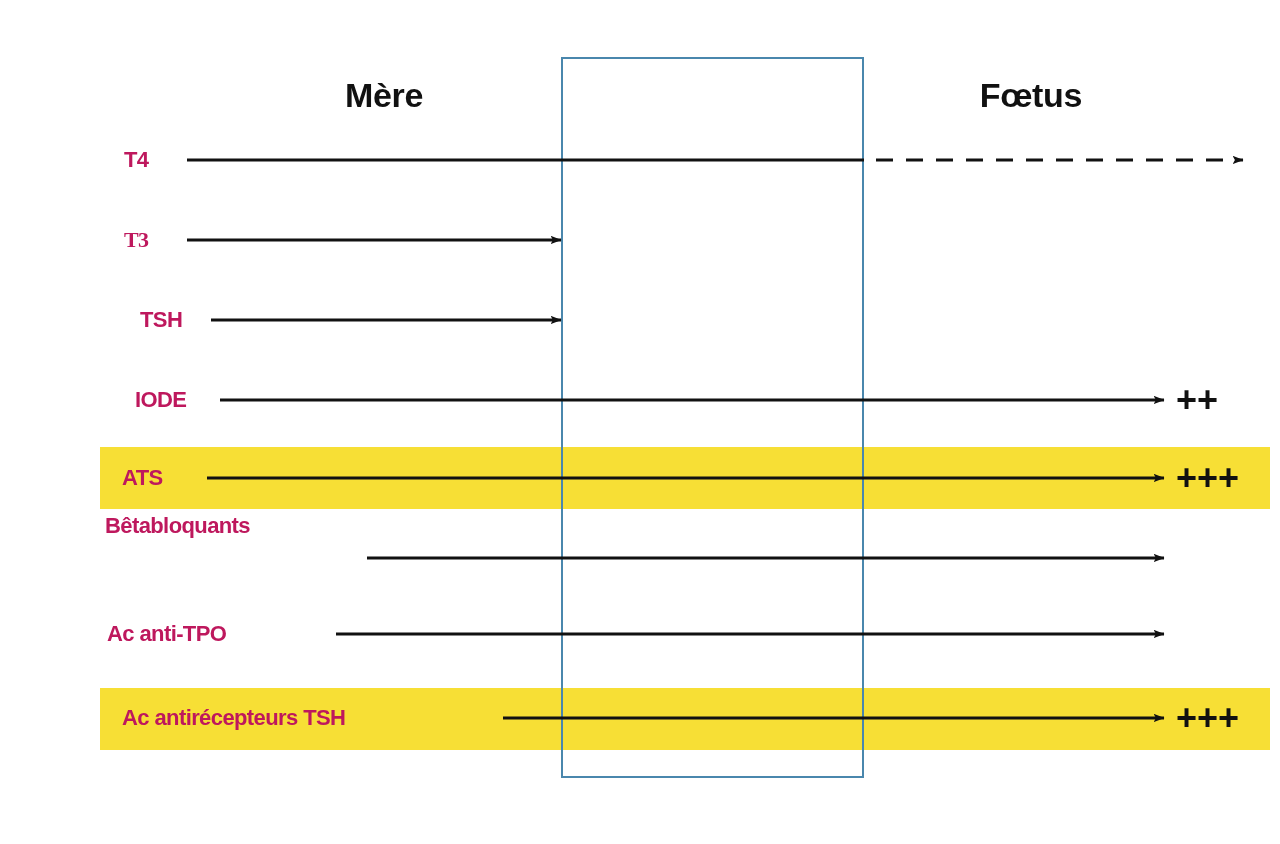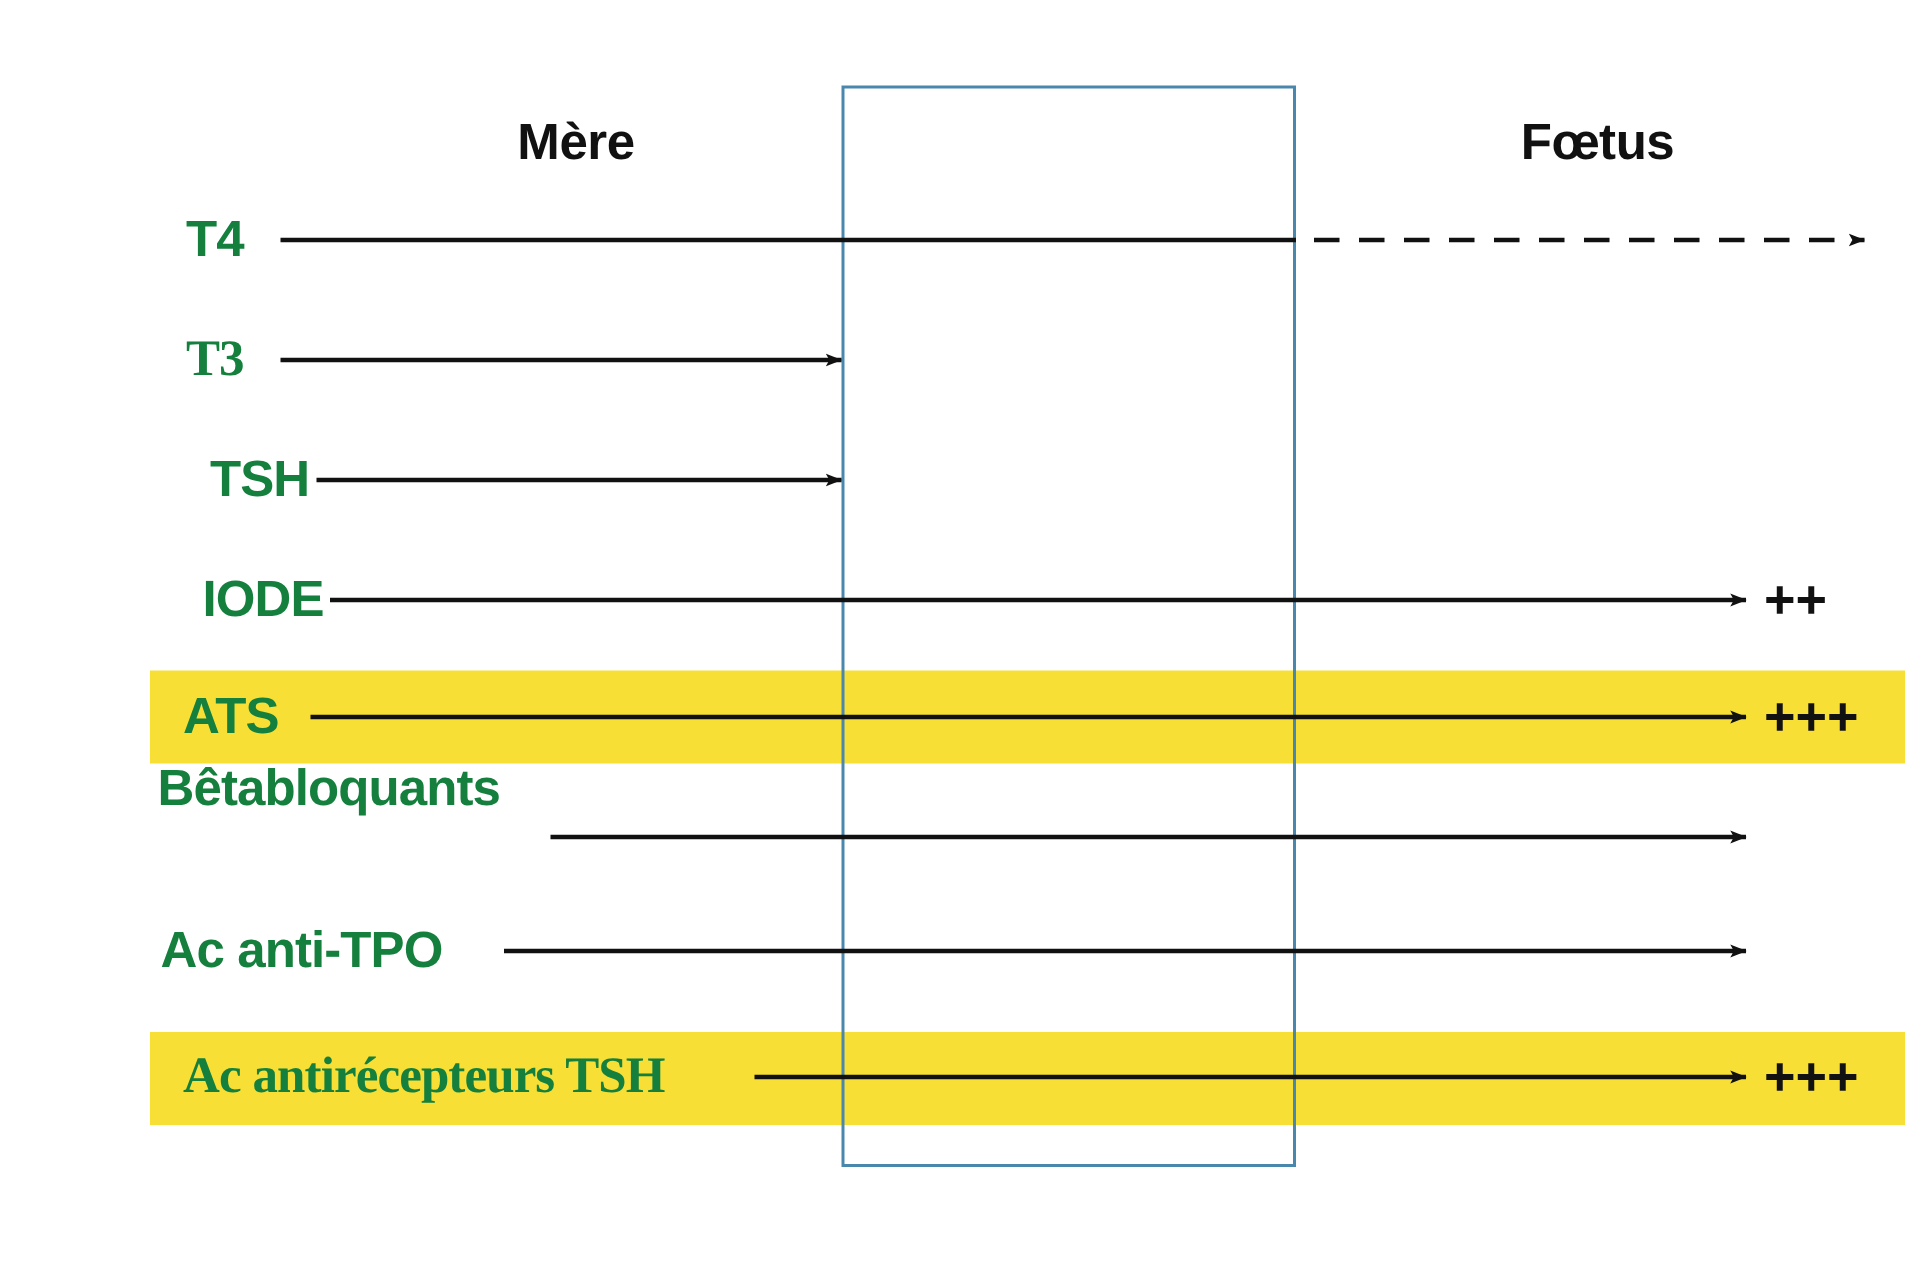--- a/index.html
+++ b/index.html
@@ -49,28 +49,28 @@
     font-size: 34px;
     font-weight: 700;
     color: #111111;
     letter-spacing: -0.3px;
     text-align: center;
     white-space: nowrap;
     transform: translateX(-50%);
   }
   #header-mere     { left: 336px; }
   #header-placenta { left: 664px; }
-  #header-foetus   { left: 1017px; }
+  #header-foetus   { left: 983px; }
 
   
   .row-label {
     position: absolute;
-    font-size: 34px;
+    font-size: 22px;
     font-weight: 700;
-    color: #15803d;
+    color: #be185d;
     letter-spacing: -0.6px;
     white-space: nowrap;
     transform: translateY(-50%);
   }
 
   
   #arrow-layer {
     position: absolute;
     left: 0;
     top: 0;
@@ -104,21 +104,21 @@
   <div class="col-header" id="header-foetus">Fœtus</div>
 
   <div id="labels-layer">
       <div class="row-label" style="left: 76px; top: 160px;">T4</div>
       <div class="row-label" style="left: 76px; top: 240px; font-family: Liberation Serif, serif;">T3</div>
       <div class="row-label" style="left: 92px; top: 320px;">TSH</div>
       <div class="row-label" style="left: 87px; top: 400px;">IODE</div>
       <div class="row-label" style="left: 74px; top: 478px;">ATS</div>
       <div class="row-label" style="left: 57px; top: 526px;">Bêtabloquants</div>
       <div class="row-label" style="left: 59px; top: 634px;">Ac anti-TPO</div>
-      <div class="row-label" style="left: 74px; top: 718px; font-family: Liberation Serif, serif;">Ac antirécepteurs TSH</div>
+      <div class="row-label" style="left: 74px; top: 718px;">Ac antirécepteurs TSH</div>
     </div>
 
   <svg id="arrow-layer" viewBox="0 0 1280 844">
     <defs>
       <marker id="arrowhead" markerWidth="11" markerHeight="9" refX="10.5" refY="4.5" orient="auto" markerUnits="userSpaceOnUse">
         <path d="M0,0.2 L11,4.5 L0,8.8 L2.4,4.5 Z" fill="#111111"></path>
       </marker>
     </defs>
     <g id="arrow-group">
         <line x1="139" y1="160" x2="816" y2="160" stroke="#111111" stroke-width="3"></line>

